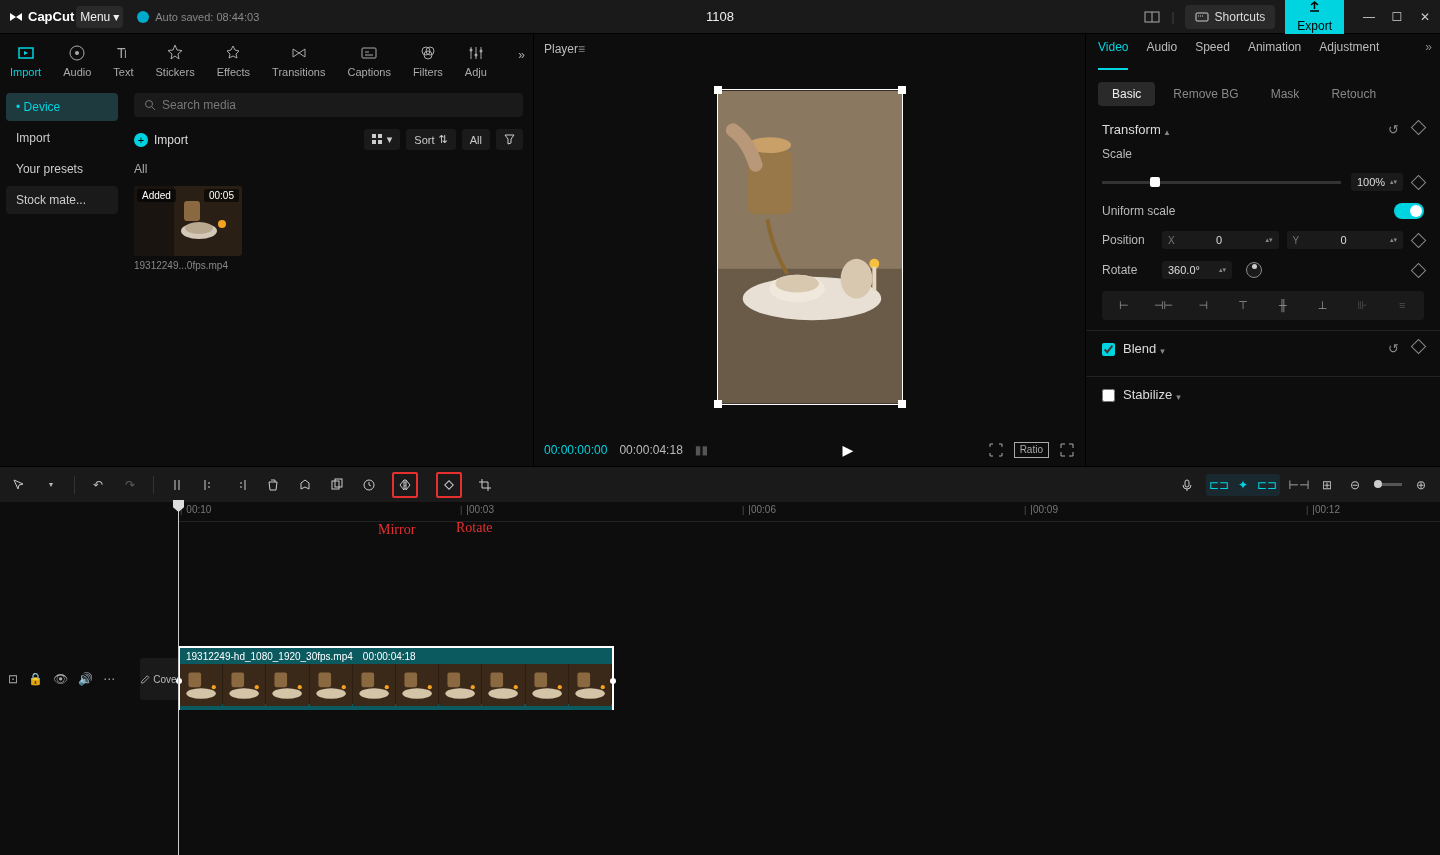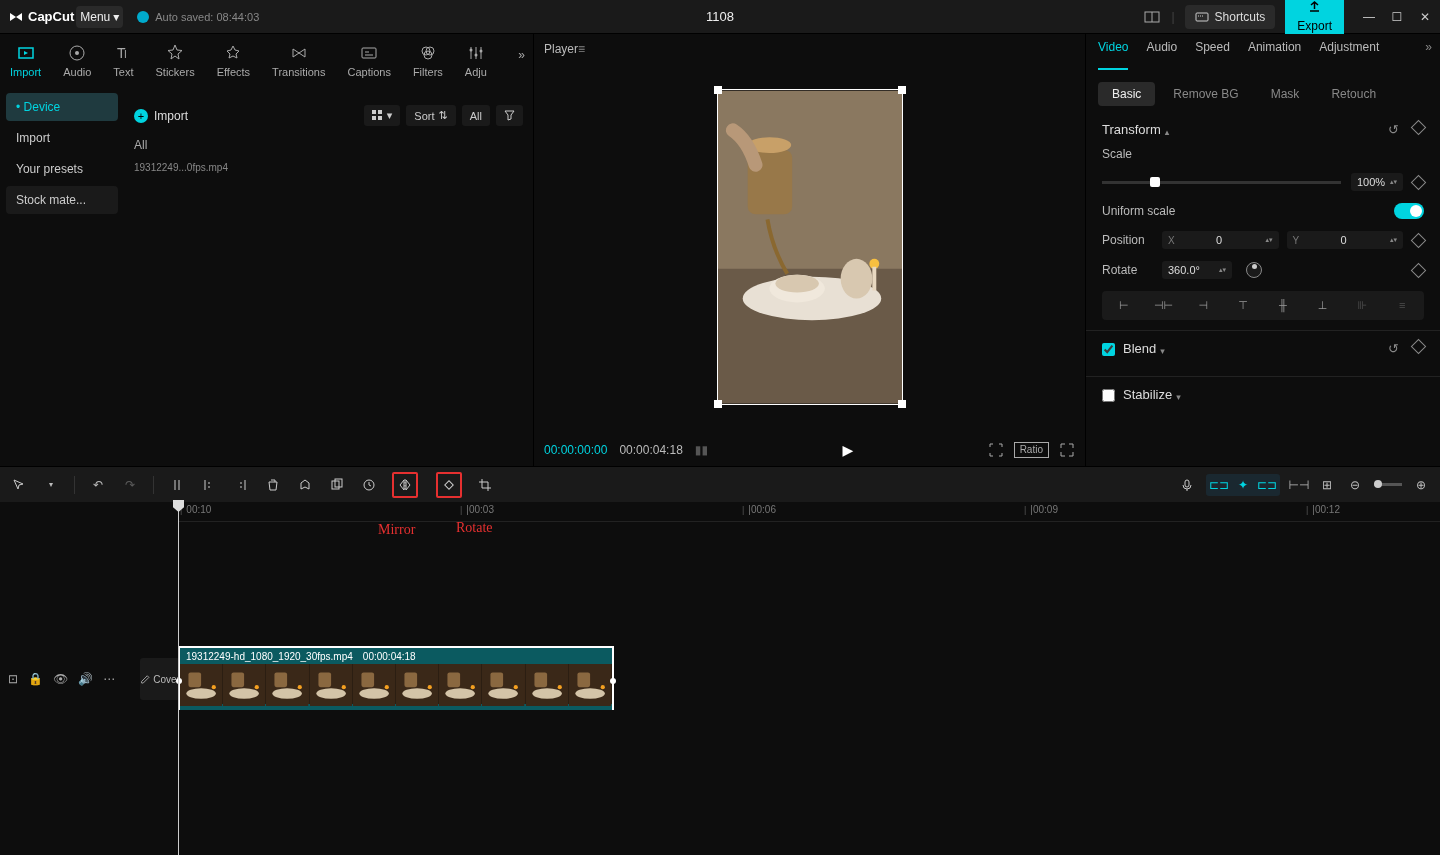--- a/index.html
+++ b/index.html
@@ -234,20 +234,27 @@
       <span class="tab-arrow">»</span>
     </div>
     <div class="left-body">
       <div class="side-nav">
         <div class="nav-item active">Device</div>
         <div class="nav-item">Import</div>
         <div class="nav-item">Your presets</div>
         <div class="nav-item" style="background:#1a1a1a">Stock mate...</div>
       </div>
       <div class="media-area">
+        <div class="search-box">
+          <svg width="12" height="12" viewBox="0 0 12 12">
+              <circle cx="5" cy="5" r="3.5" fill="none" stroke="#777"></circle>
+              <line x1="8" y1="8" x2="11" y2="11" stroke="#777"></line>
+            </svg>
+          <span>Search media</span>
+        </div>
         <div class="import-row">
           <div class="import-btn">
               <span class="plus">+</span>
               <span>Import</span>
             </div>
           <div class="import-controls">
             <div class="ctrl-chip"><svg width="11" height="11" viewBox="0 0 11 11">
                   <rect x="0" y="0" width="4" height="4" fill="#ccc"></rect>
                   <rect x="6" y="0" width="4" height="4" fill="#ccc"></rect>
                   <rect x="0" y="6" width="4" height="4" fill="#ccc"></rect>
@@ -257,20 +264,32 @@
             <div class="ctrl-chip">All</div>
             <div class="ctrl-chip">
                 <svg width="11" height="11" viewBox="0 0 11 11">
                   <path d="M1 1h9L7 5v4l-3 1V5z" fill="none" stroke="#ccc"></path>
                 </svg>
               </div>
           </div>
         </div>
         <div class="all-label">All</div>
         <div class="thumb">
+          <div class="thumb-img">
+            <svg viewBox="0 0 108 70">
+              <rect width="108" height="70" fill="#2a1f15"></rect>
+              <rect x="0" y="0" width="40" height="70" fill="#1a1410"></rect>
+              <ellipse cx="65" cy="45" rx="18" ry="8" fill="#d4c8b8"></ellipse>
+              <ellipse cx="65" cy="42" rx="14" ry="6" fill="#b8a890"></ellipse>
+              <circle cx="88" cy="38" r="4" fill="#f4a020"></circle>
+              <rect x="50" y="15" width="16" height="20" rx="3" fill="#8a6840"></rect>
+            </svg>
+            <span class="thumb-added">Added</span>
+            <span class="thumb-dur">00:05</span>
+          </div>
           <div class="thumb-name">19312249...0fps.mp4</div>
         </div>
       </div>
     </div>
   </div>
 
   <div class="player">
     <div class="player-head">
       <span>Player</span>
       <span style="color:#888">≡</span>

